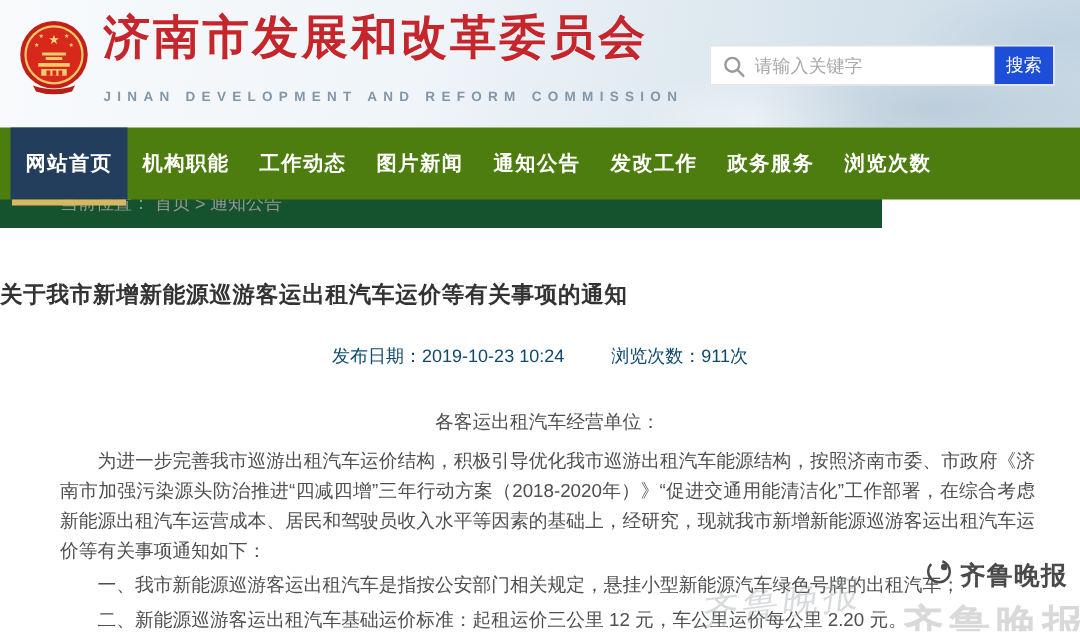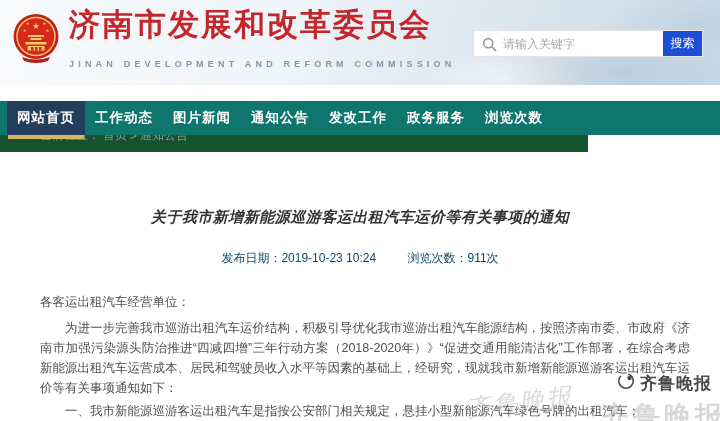--- a/index.html
+++ b/index.html
@@ -30,46 +30,46 @@
   .brand-subtitle {
     margin-top: 16px; font-size: 9px; font-weight: bold; color: #8296a9; letter-spacing: 4.2px;
   }
   .search { position: absolute; right: 17px; top: 30px; width: 230px; height: 27px; display: flex; background: #ffffff; border: 1px solid #e4e4e4; }
   .search-icon-wrap { position: absolute; left: 8px; top: 6px; width: 15px; height: 15px; }
   .search-input { flex: 1; border: none; outline: none; background: transparent; padding-left: 29px; font-size: 12px; color: #444; font-family: inherit; }
   .search-input::placeholder { color: #a9a9a9; }
   .search-btn { width: 39px; height: 100%; border: none; background: #1d4ed8; color: #fff; font-size: 12px; cursor: pointer; font-family: inherit; }
 
   
-  .nav { position: absolute; top: 101px; left: 0; width: 720px; height: 34px; background: #0f766e; display: flex; padding-left: 7px; z-index: 3; }
+  .nav { position: absolute; top: 85px; left: 0; width: 720px; height: 48px; background: #4d7c0f; display: flex; padding-left: 7px; z-index: 3; }
   .nav-item {
     position: relative; width: 78px; display: flex; align-items: center; justify-content: center;
     color: #ffffff; font-size: 13.5px; font-weight: bold; cursor: pointer; letter-spacing: 1px;
   }
   .nav-item.active { background: #233e5c; }
   .nav-item.active::after {
     content: ""; position: absolute; left: 1px; right: 1px; bottom: -4px; height: 4px; background: #d9b660;
   }
 
   
   .breadcrumb {
     position: absolute; top: 119px; left: 0; width: 588px; height: 33px; background: #14532d;
     display: flex; align-items: center; padding-left: 40px; font-size: 12px; color: #979797; gap: 3px; z-index: 1;
   }
   .breadcrumb a { color: #979797; text-decoration: none; cursor: pointer; }
 
   
   .content { position: absolute; top: 152px; left: 0; width: 720px; height: 269px; background: #ffffff; }
   .article-title {
-    margin-top: 56px; text-align: center; font-size: 15px; font-weight: bold; color: #333333; letter-spacing: .5px; font-style: italic;
+    margin-top: 35px; font-size: 15px; font-weight: bold; color: #333333; letter-spacing: .5px;
   }
   .meta { margin-top: 23px; text-align: center; font-size: 12px; color: #0c4a6e; }
   .meta .pair { display: inline-block; margin: 0 14px; }
   .body-text { margin: 25px 30px 0 40px; font-size: 12.5px; color: #4f4f4f; line-height: 20px; }
-  .salutation { margin-bottom: 6px; }
+  .salutation { margin-bottom: 6px; text-align: center; }
   .para { text-indent: 2em; margin-top: 4px; text-align: justify; }
   .para.item { margin-top: 3px; }
 
   
   .wm-script {
     position: absolute; left: 466px; top: 386px; font-size: 24px; font-style: italic;
     color: #9aa0a4; opacity: .38; transform: rotate(-7deg); letter-spacing: 3px; pointer-events: none;
   }
   .wm-main {
     position: absolute; right: 8px; top: 371px; display: flex; align-items: center; gap: 4px;
@@ -121,20 +121,21 @@
           <line x1="9.8" y1="9.8" x2="13.6" y2="13.6" stroke="#9a9a9a" stroke-width="1.6" stroke-linecap="round"></line>
         </svg>
       </span>
       <input class="search-input" type="text" placeholder="请输入关键字" style="">
       <button class="search-btn">搜索</button>
     </div>
   </div>
 
   <div class="nav">
     <div class="nav-item active">网站首页</div>
+    <div class="nav-item">机构职能</div>
     <div class="nav-item">工作动态</div>
     <div class="nav-item">图片新闻</div>
     <div class="nav-item">通知公告</div>
     <div class="nav-item">发改工作</div>
     <div class="nav-item">政务服务</div>
     <div class="nav-item">浏览次数</div>
   </div>
 
   <div class="breadcrumb">
     <span>当前位置：</span>

